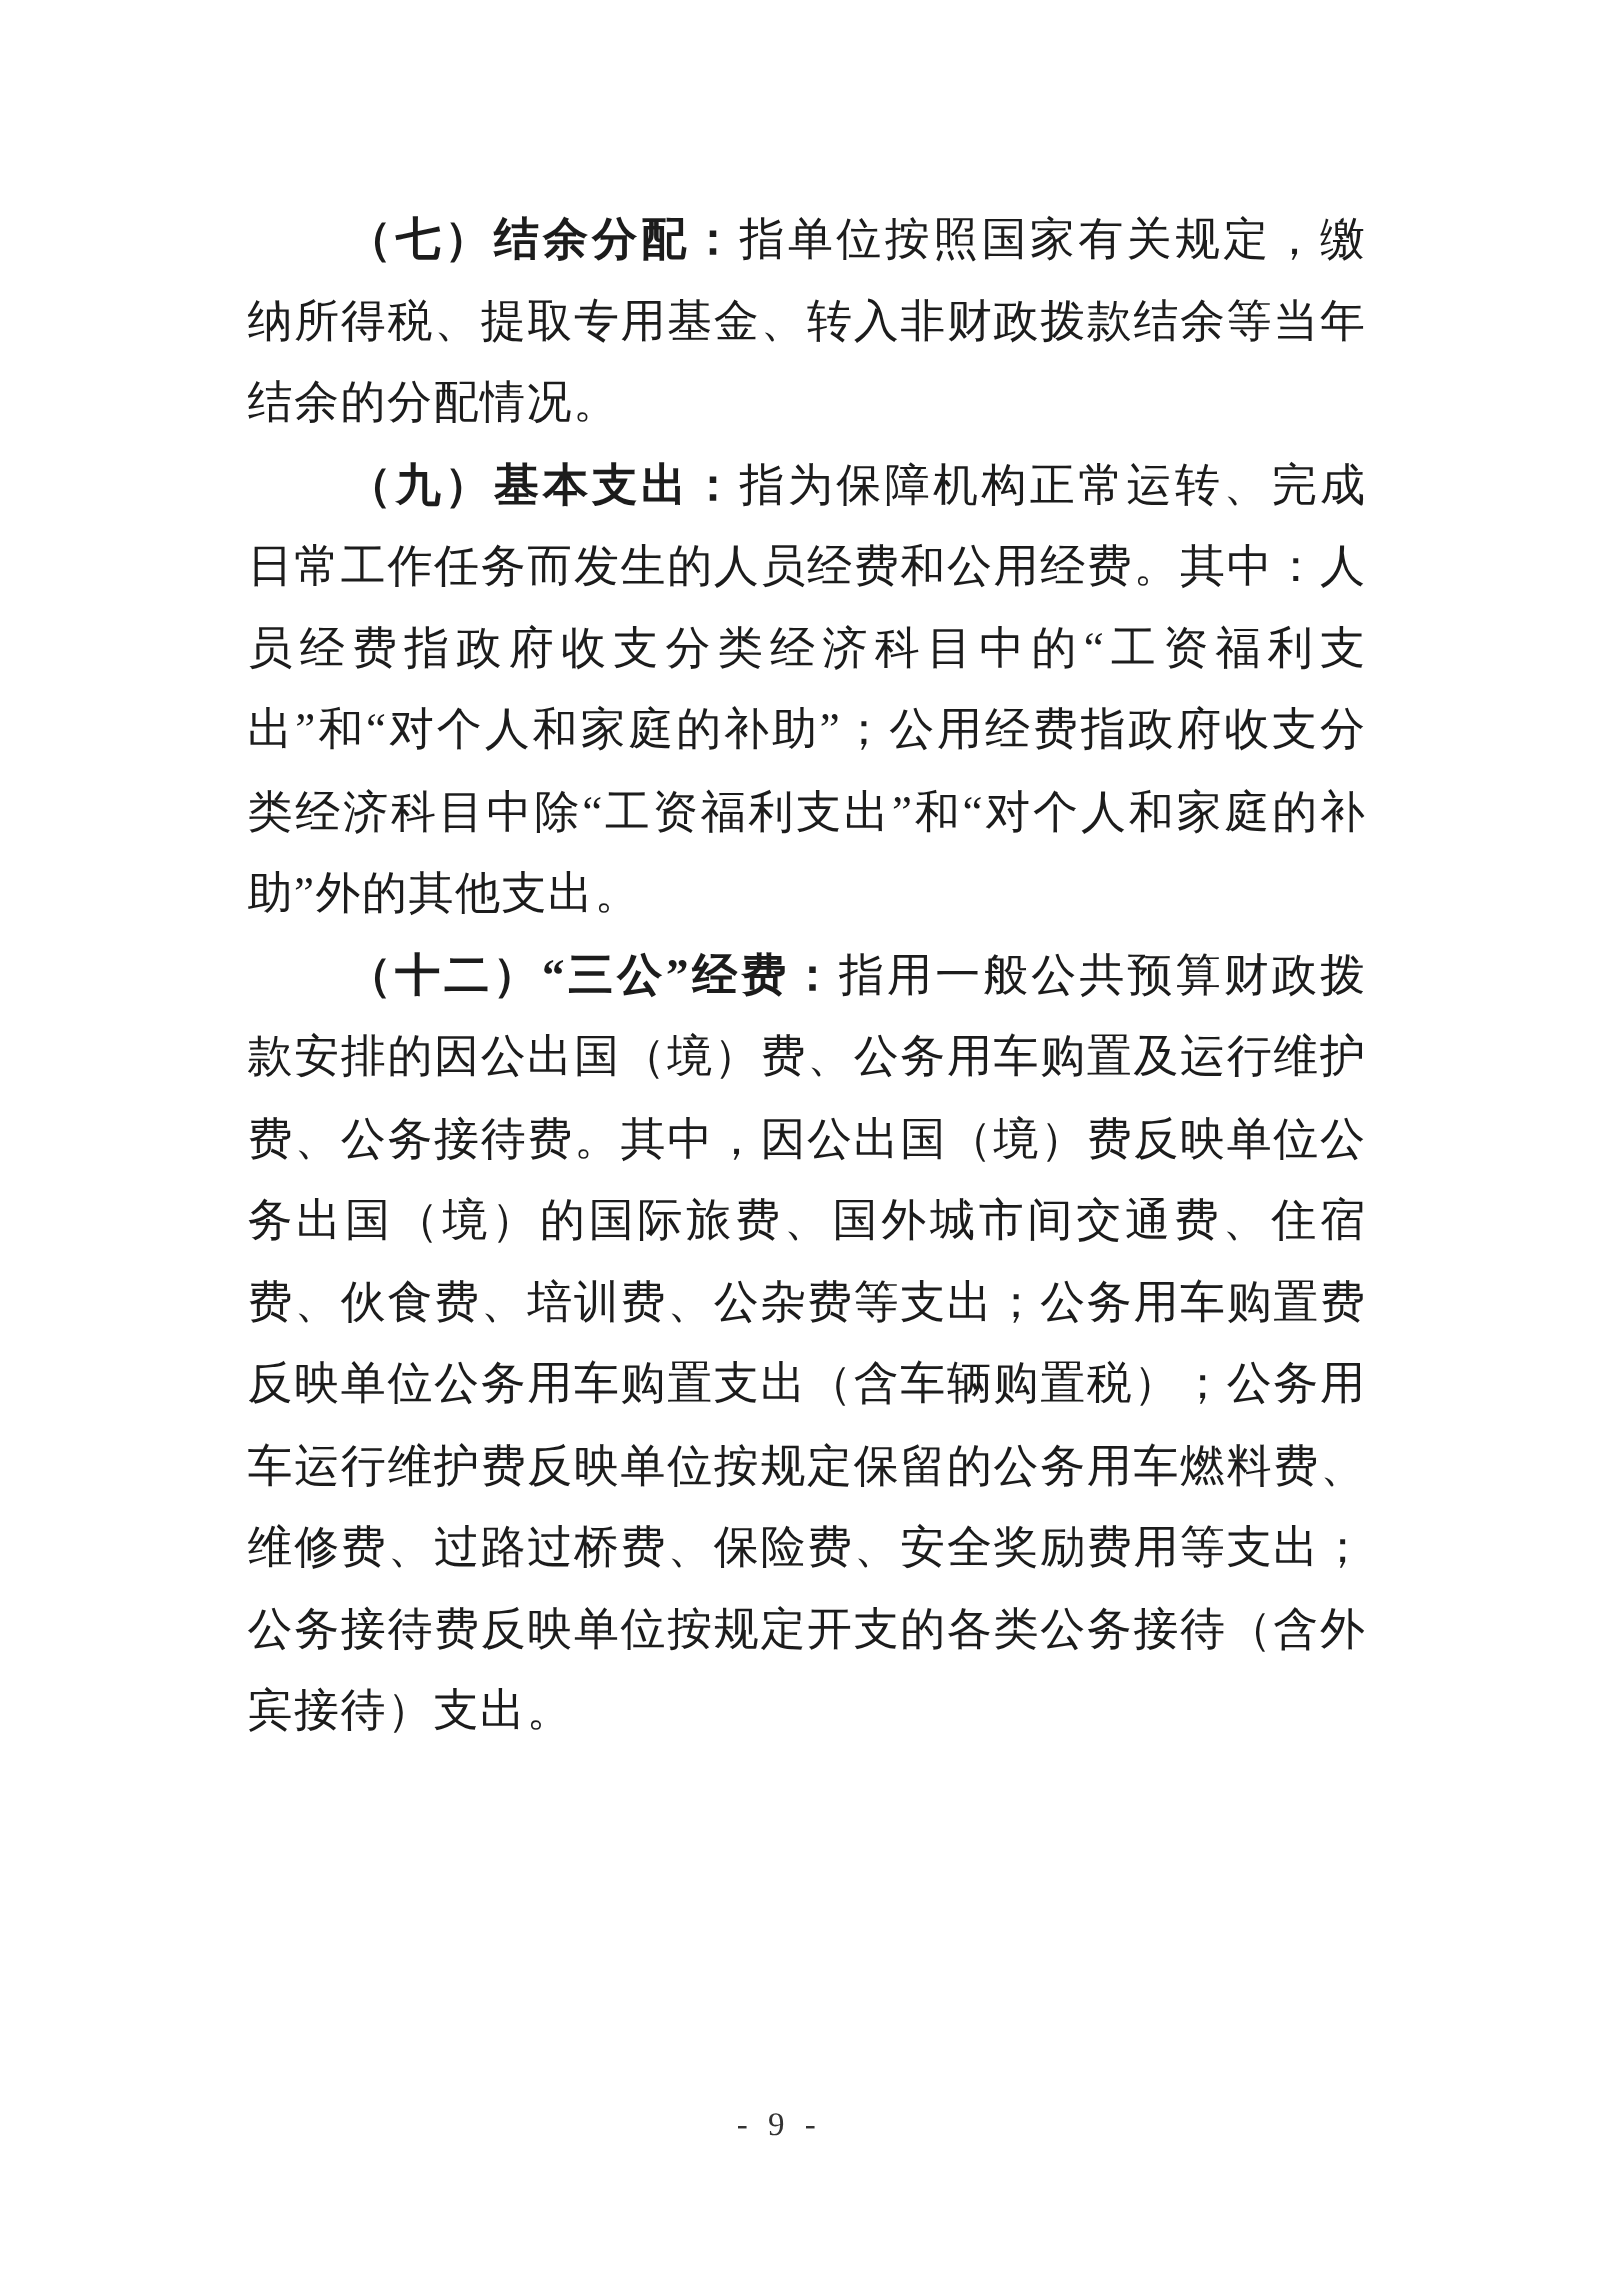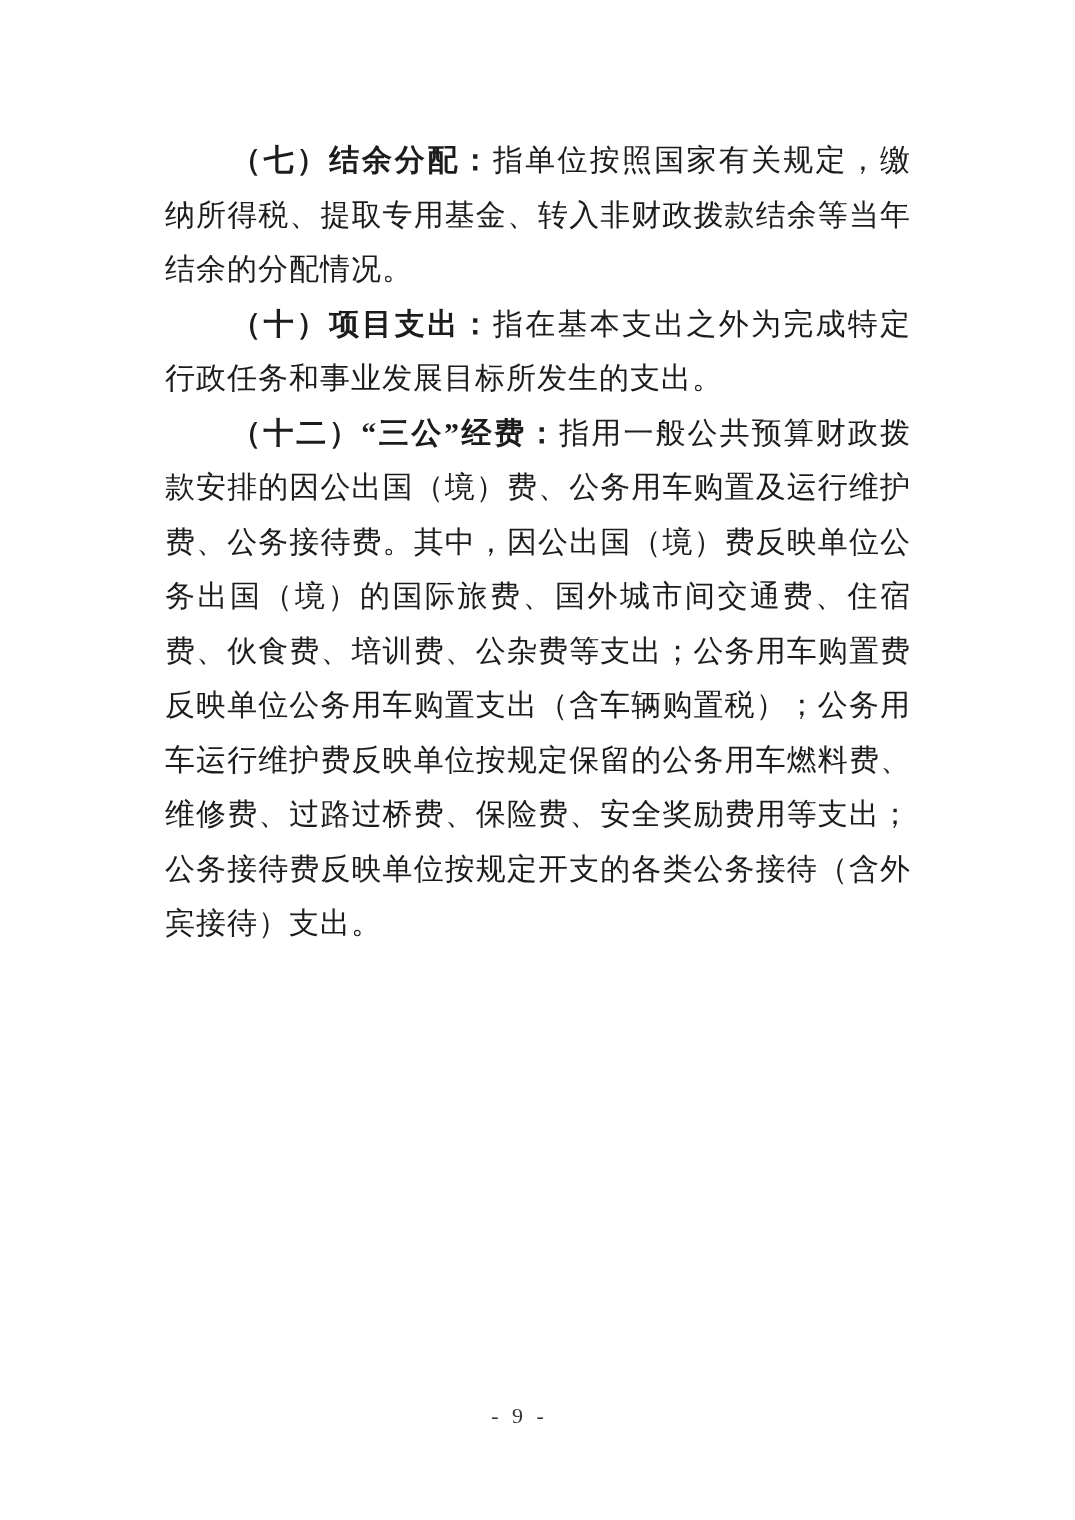--- a/index.html
+++ b/index.html
@@ -50,22 +50,22 @@
 </style>
 </head>
 <body>
 
 <div class="page">
   <div class="doc-body">
 
     <p class="para"><span class="para-label">（七）结余分配：</span><span class="para-text">指单位按照国家有关规定，缴纳所得税、提取专用基金、转入非财政拨款结余等当年结余的分配情况。</span></p>
 
 
+    <p class="para"><span class="para-label">（九）基本支出：</span><span class="para-text">指为保障机构正常运转、完成日常工作任务而发生的人员经费和公用经费。其中：人员经费指政府收支分类经济科目中的“工资福利支出”和“对个人和家庭的补助”；公用经费指政府收支分类经济科目中除“工资福利支出”和“对个人和家庭的补助”外的其他支出。</span></p>
 
-    <p class="para"><span class="para-label">（十）项目支出：</span><span class="para-text">指在基本支出之外为完成特定行政任务和事业发展目标所发生的支出。</span></p>
 
 
     <p class="para"><span class="para-label">（十二）“三公”经费：</span><span class="para-text">指用一般公共预算财政拨款安排的因公出国（境）费、公务用车购置及运行维护费、公务接待费。其中，因公出国（境）费反映单位公务出国（境）的国际旅费、国外城市间交通费、住宿费、伙食费、培训费、公杂费等支出；公务用车购置费反映单位公务用车购置支出（含车辆购置税）；公务用车运行维护费反映单位按规定保留的公务用车燃料费、维修费、过路过桥费、保险费、安全奖励费用等支出；公务接待费反映单位按规定开支的各类公务接待（含外宾接待）支出。</span></p>
 
   </div>
 
   <div class="page-footer">- 9 -</div>
 </div>
 
 </body></html>

